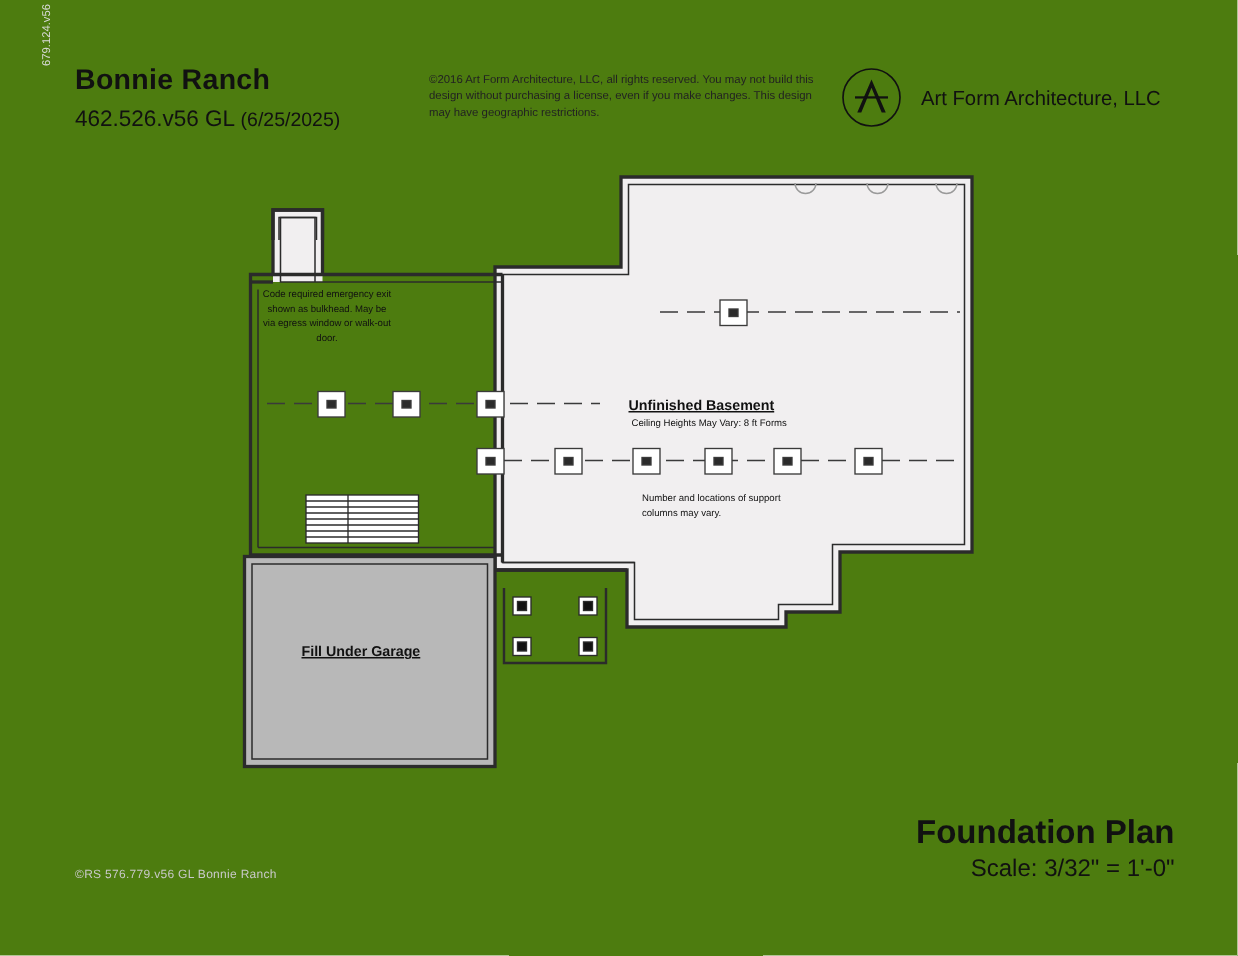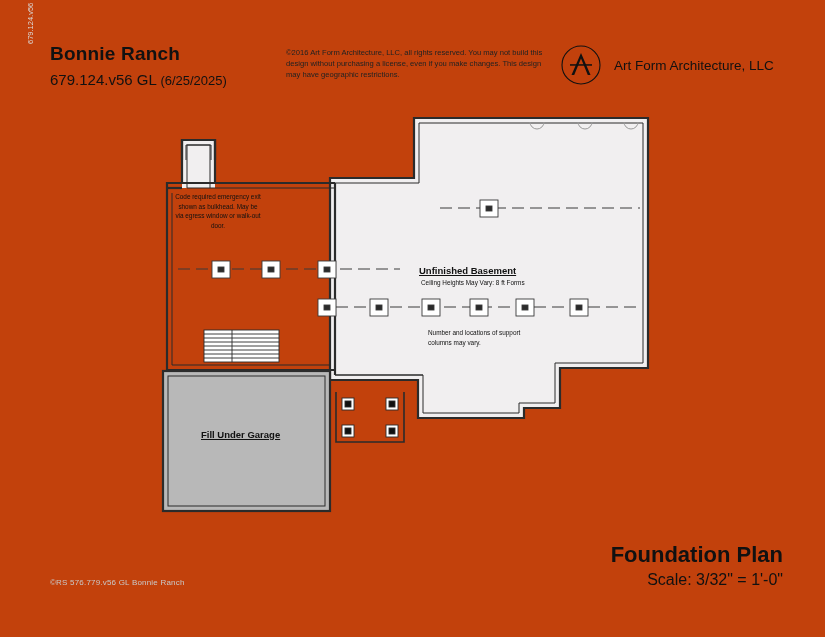--- a/index.html
+++ b/index.html
@@ -8,21 +8,21 @@
     background: #ffffff;
   }
   body {
     font-family: "Liberation Sans", sans-serif;
     color: #111111;
   }
   #page {
     position: relative;
     width: 825px;
     height: 637px;
-    background: #c2410c;
+    background: #4d7c0f;
     overflow: hidden;
   }
 
   
   .title-block {
     position: absolute;
     left: 50px;
     top: 44px;
   }
   .plan-title {
@@ -172,21 +172,21 @@
   }
 </style>
 </head>
 <body>
 
 <div id="page">
 
   <div class="title-block">
     <div class="plan-title">Bonnie Ranch</div>
     <div class="plan-sub">
-      <span>679.124.v56 GL</span>
+      <span>462.526.v56 GL</span>
       <span class="date">(6/25/2025)</span>
     </div>
   </div>
 
   <div class="copyright">©2016 Art Form Architecture, LLC, all rights reserved. You may not build this design without purchasing a license, even if you make changes. This design may have geographic restrictions.</div>
 
   <div class="firm-block">
     <div class="firm-row">
       <span class="firm-logo">
         <svg width="42" height="42" viewBox="0 0 42 42">

